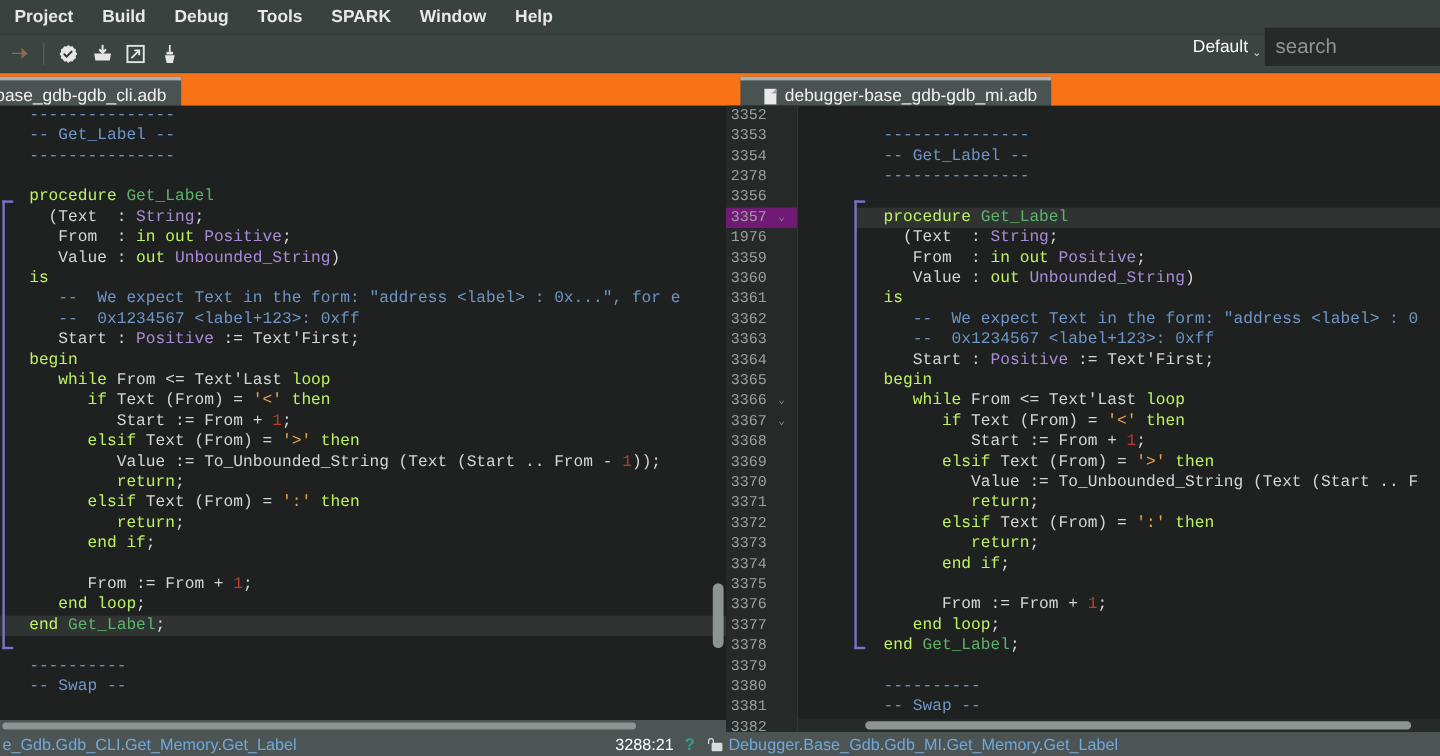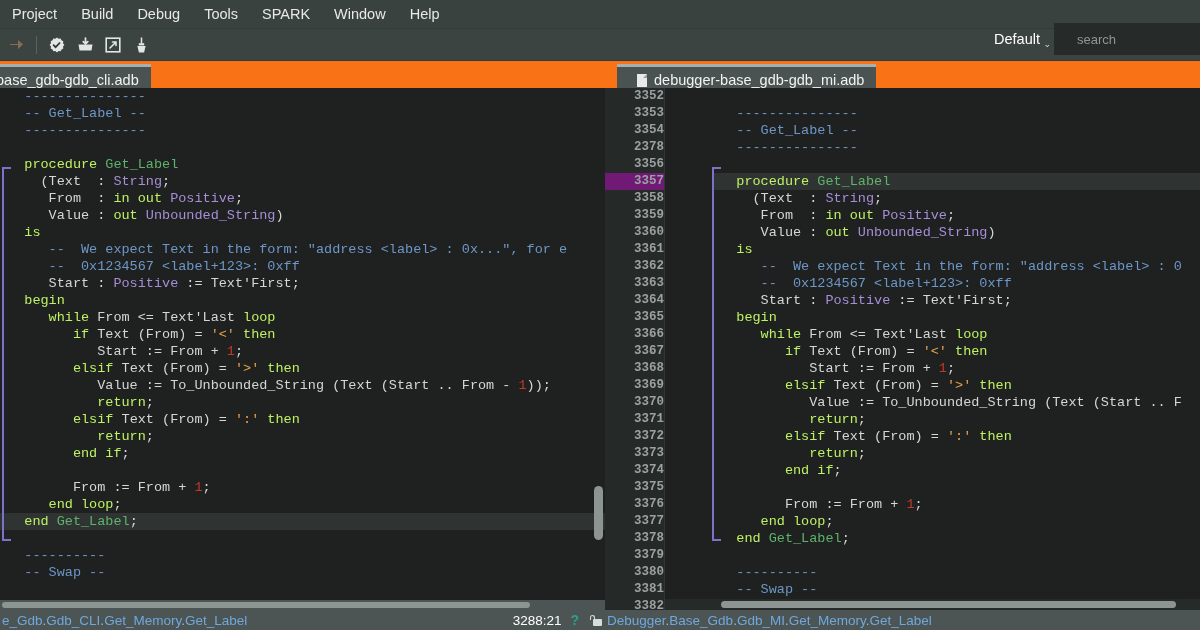--- a/index.html
+++ b/index.html
@@ -13,21 +13,21 @@
 
   
   .menubar {
     position: absolute; top: 0; left: 0; width: 1200px; height: 29px;
     background: #3a4240;
     display: flex; align-items: center;
     border-bottom: 1px solid #333b39;
   }
   .menu-item {
     color: #e8e8e8; font-size: 14.5px; padding: 3px 11px; margin: 0 1px;
-    white-space: nowrap; cursor: default; border-radius: 2px;
+    white-space: nowrap; cursor: default; border-radius: 2px; font-weight: bold;
   }
 
   
   .toolbar {
     position: absolute; top: 29px; left: 0; width: 1200px; height: 32px;
     background: #3c4442;
     display: flex; align-items: center; padding-left: 2px;
     border-bottom: 1px solid #343c3a;
   }
   .tb-btn {
@@ -42,23 +42,23 @@
   }
   .default-sel {
     color: #ffffff; font-size: 14.5px; position: relative;
     padding: 2px 14px 2px 6px; white-space: nowrap;
   }
   .default-sel .chev {
     position: absolute; right: 3px; bottom: 0px; font-size: 9px; color: #dcdcdc; line-height: 9px;
   }
   .search-box {
     width: 146px; height: 32px; background: #262b2a;
-    display: flex; align-items: center; padding-left: 23px;
+    display: flex; align-items: center; padding-left: 9px;
     border: none; outline: none;
-    color: #c8c8c8; font-size: 13px;
+    color: #c8c8c8; font-size: 17px;
     font-family: "Liberation Sans", sans-serif;
   }
   .search-box::placeholder { color: #8e9694; }
 
   
   .tabstrip {
     position: absolute; top: 61px; height: 32px; background: #f97316;
   }
   .tabstrip.left  { left: 0;   width: 605px; }
   .tabstrip.right { left: 605px; width: 595px; }
@@ -89,21 +89,21 @@
   .editor.right { left: 605px; width: 595px; height: 522px; }
 
   .gutter {
     position: absolute; left: 0; top: 0; bottom: 0; width: 60px;
     background: #252928;
     border-right: 1px solid #303533;
   }
   .gutter-row {
     height: 17px; line-height: 17px; position: relative;
     font-family: "Liberation Mono", monospace; font-size: 12.5px;
-    color: #9aa1a0; text-align: right; padding-left: 4px; font-weight: bold;
+    color: #9aa1a0; text-align: left; padding-left: 4px;
   }
   .gutter-row.cur { background: #701a75; }
   .gutter-row .fold {
     position: absolute; right: 10px; top: 0; font-size: 9px; color: #8a918f; line-height: 17px;
   }
 
   .code {
     position: absolute; top: 0; bottom: 0; overflow: hidden;
     font-family: "Liberation Mono", monospace;
     font-size: 13.5px; line-height: 17px;
@@ -261,21 +261,21 @@
   </div>
 
   <div class="editor right">
     <div class="gutter" id="right-gutter">
         <div class="gutter-row"><span>3352</span></div>
         <div class="gutter-row"><span>3353</span></div>
         <div class="gutter-row"><span>3354</span></div>
         <div class="gutter-row"><span>2378</span></div>
         <div class="gutter-row"><span>3356</span></div>
         <div class="gutter-row cur"><span>3357</span><span class="fold">⌄</span></div>
-        <div class="gutter-row"><span>3358</span></div>
+        <div class="gutter-row"><span>1976</span></div>
         <div class="gutter-row"><span>3359</span></div>
         <div class="gutter-row"><span>3360</span></div>
         <div class="gutter-row"><span>3361</span></div>
         <div class="gutter-row"><span>3362</span></div>
         <div class="gutter-row"><span>3363</span></div>
         <div class="gutter-row"><span>3364</span></div>
         <div class="gutter-row"><span>3365</span></div>
         <div class="gutter-row"><span>3366</span><span class="fold">⌄</span></div>
         <div class="gutter-row"><span>3367</span><span class="fold">⌄</span></div>
         <div class="gutter-row"><span>3368</span></div>

